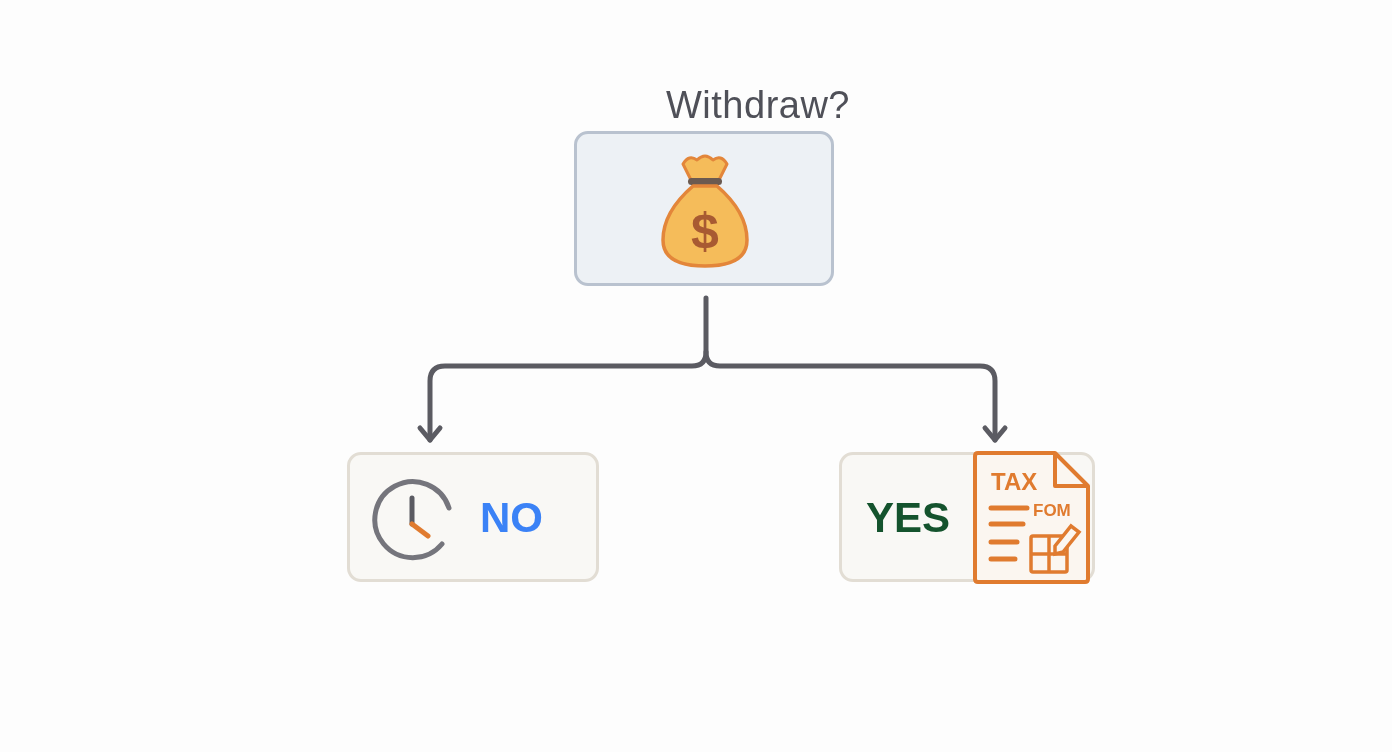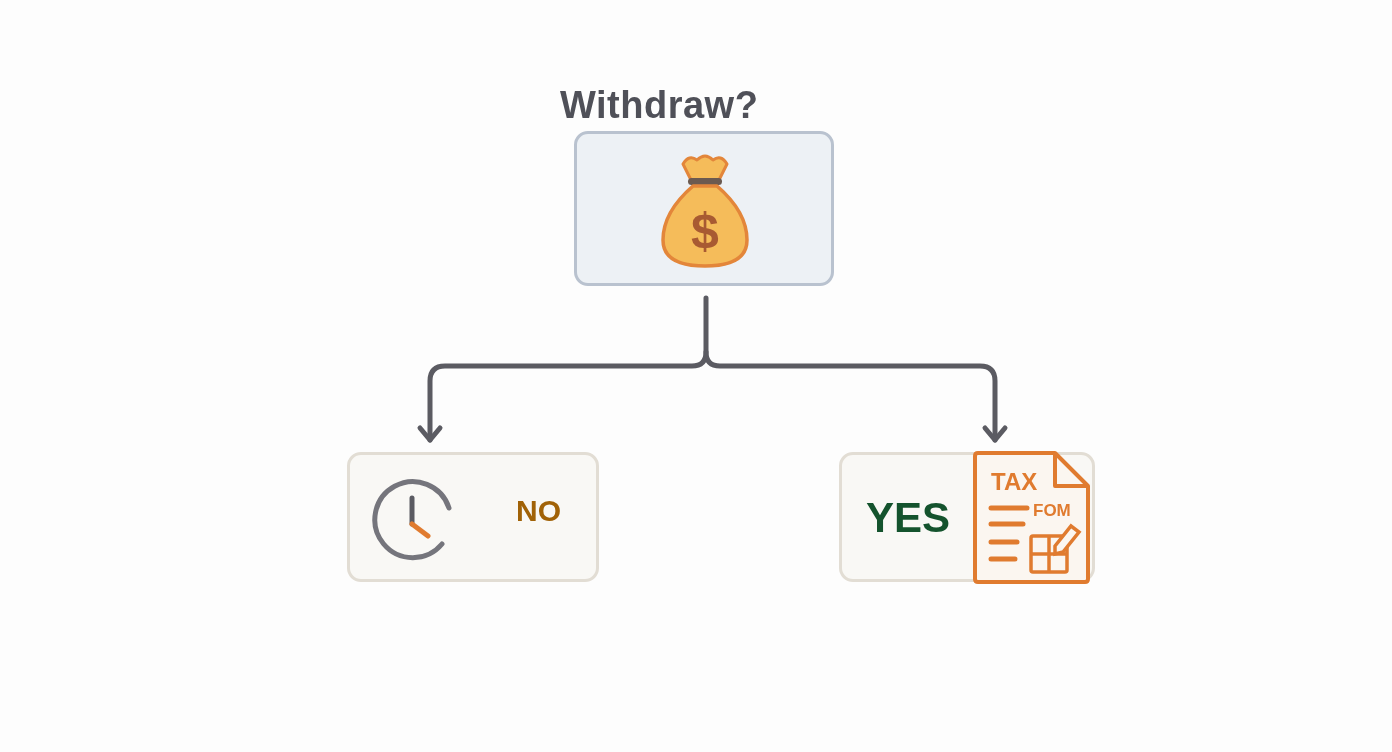--- a/index.html
+++ b/index.html
@@ -2,41 +2,41 @@
 <html><head>
   <meta charset="utf-8">
   <style>
     html, body { margin: 0; padding: 0; }
     body {
       width: 1392px; height: 752px; position: relative; overflow: hidden;
       background: #fdfdfd;
       font-family: "Liberation Sans", sans-serif;
     }
     .title {
-      position: absolute; left: 560px; top: 84px; width: 290px; text-align: left;
-      font-size: 38px; font-weight: bold; color: #4f5058; letter-spacing: 0.5px;
+      position: absolute; left: 560px; top: 84px; width: 290px; text-align: right;
+      font-size: 38px; font-weight: normal; color: #4f5058; letter-spacing: 0.5px;
     }
     .box-top {
       position: absolute; left: 574px; top: 131px; width: 260px; height: 155px;
       box-sizing: border-box; border: 3px solid #b9c2cf; border-radius: 14px;
       background: #edf1f5;
     }
     .box-no {
       position: absolute; left: 347px; top: 452px; width: 252px; height: 130px;
       box-sizing: border-box; border: 3px solid #e2ddd4; border-radius: 14px;
       background: #f9f8f5;
     }
     .box-yes {
       position: absolute; left: 839px; top: 452px; width: 256px; height: 130px;
       box-sizing: border-box; border: 3px solid #e2ddd4; border-radius: 14px;
       background: #f9f8f5;
     }
     .label-no {
-      position: absolute; left: 516px; top: 494px;
-      font-size: 30px; font-weight: bold; color: #a16207;
+      position: absolute; left: 480px; top: 494px;
+      font-size: 42px; font-weight: bold; color: #3b82f6;
     }
     .label-yes {
       position: absolute; left: 866px; top: 494px;
       font-size: 42px; font-weight: bold; color: #14532d;
     }
     svg.abs { position: absolute; }
   </style>
 </head>
 <body>
 

